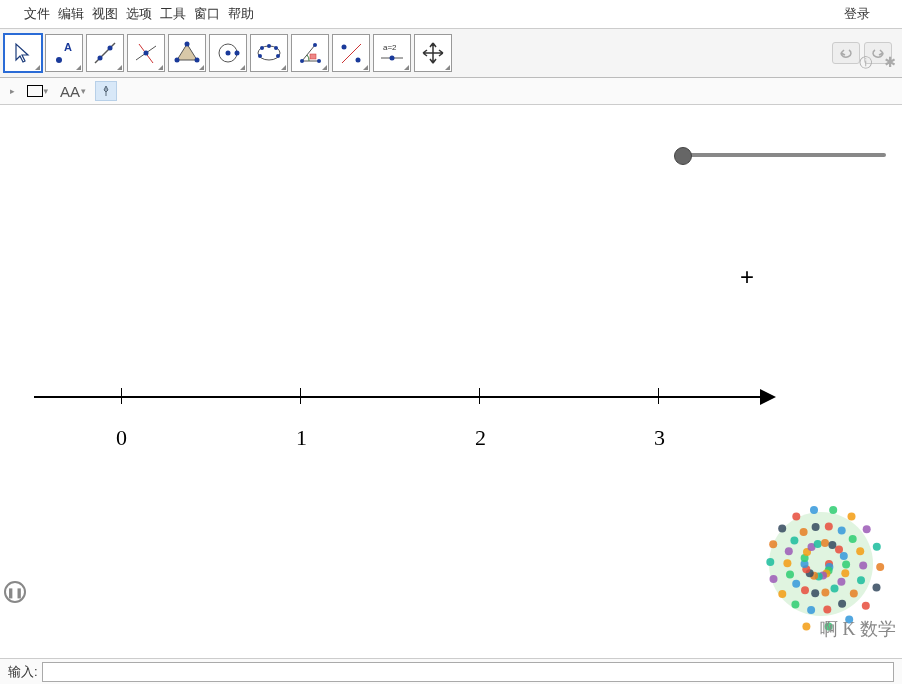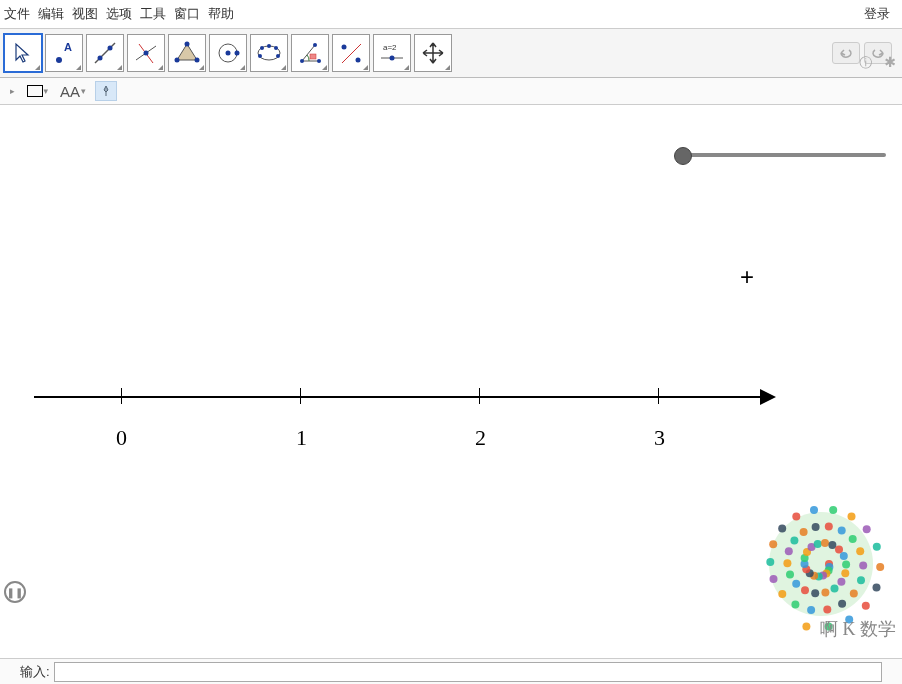--- a/index.html
+++ b/index.html
@@ -1,16 +1,16 @@
 <!DOCTYPE html>
 <html><head>
 <meta charset="utf-8">
 <style>
   html,body{margin:0;padding:0;width:902px;height:684px;font-family:Arial,"Microsoft YaHei",sans-serif;background:#fff;overflow:hidden;font-size:13px;color:#333}
-  .menubar{display:flex;align-items:center;height:24px;padding:2px 4px;border-bottom:1px solid #ccc}
+  .menubar{display:flex;align-items:center;height:24px;padding:2px 24px;border-bottom:1px solid #ccc}
   .menubar .menu-item{margin-right:8px;cursor:default;font-size:13px;color:#333}
   .menubar .spacer{flex:1}
   .toolbar-row{display:flex;align-items:center;height:44px;padding:2px 4px;border-bottom:1px solid #bbb;background:#f5f5f5}
   .tool-btn{position:relative;width:36px;height:36px;margin-right:3px;border:1px solid #999;background:#fff;display:flex;align-items:center;justify-content:center;cursor:pointer}
   .tool-btn.selected{outline:2px solid #2a6bd6;outline-offset:-1px;border-color:#2a6bd6}
   .tool-btn .corner{position:absolute;right:1px;bottom:1px;width:0;height:0;border-left:5px solid transparent;border-bottom:5px solid #888}
   .toolbar-row .spacer{flex:1}
   .undo-redo{display:flex;gap:4px;margin-right:6px}
   .ur-btn{width:26px;height:20px;border:1px solid #ccc;background:#eee;border-radius:3px;display:flex;align-items:center;justify-content:center;color:#999}
   .small-icons{position:absolute;right:6px;top:54px;display:flex;gap:12px;color:#aaa}
@@ -21,21 +21,21 @@
   .slider-track{position:absolute;top:48px;left:680px;width:206px;height:4px;background:#888;border-radius:2px}
   .slider-knob{position:absolute;top:42px;left:674px;width:16px;height:16px;border-radius:50%;background:#666;border:1px solid #444}
   .plus-cursor{position:absolute;top:158px;left:740px;font-size:24px;font-weight:300;color:#000}
   .axis-line{position:absolute;top:291px;left:34px;width:730px;height:2px;background:#000}
   .axis-arrow{position:absolute;top:284px;left:760px;width:0;height:0;border-left:16px solid #000;border-top:8px solid transparent;border-bottom:8px solid transparent}
   .tick{position:absolute;top:283px;width:1px;height:16px;background:#000}
   .axis-label{position:absolute;top:320px;font-family:"Times New Roman",serif;font-size:22px;color:#000}
   .watermark{position:absolute;right:6px;bottom:6px;width:150px;height:150px;pointer-events:none}
   .watermark-text{position:absolute;right:6px;bottom:4px;font-size:18px;color:#888;font-family:Liberation Serif, serif;pointer-events:none}
   .play-btn{position:absolute;left:4px;bottom:42px;width:18px;height:18px;border:2px solid #888;border-radius:50%;display:flex;align-items:center;justify-content:center;color:#888;font-size:10px}
-  .input-row{position:absolute;left:0;bottom:0;width:100%;height:26px;display:flex;align-items:center;border-top:1px solid #ccc;background:#fafafa;padding:2px 20px;box-sizing:border-box}
+  .input-row{position:absolute;left:0;bottom:0;width:100%;height:26px;display:flex;align-items:center;border-top:1px solid #ccc;background:#fafafa;padding:2px 8px;box-sizing:border-box}
   .input-row label{font-size:13px;margin-right:4px;color:#333}
   .input-row input{flex:1;height:18px;border:1px solid #aaa;padding:0 4px;font-size:13px}
   svg{display:block}
   .small-caret{font-size:9px;color:#888;margin-left:1px}
 </style>
 </head>
 <body>
 
 <div class="menubar">
   <span class="menu-item">文件</span>

